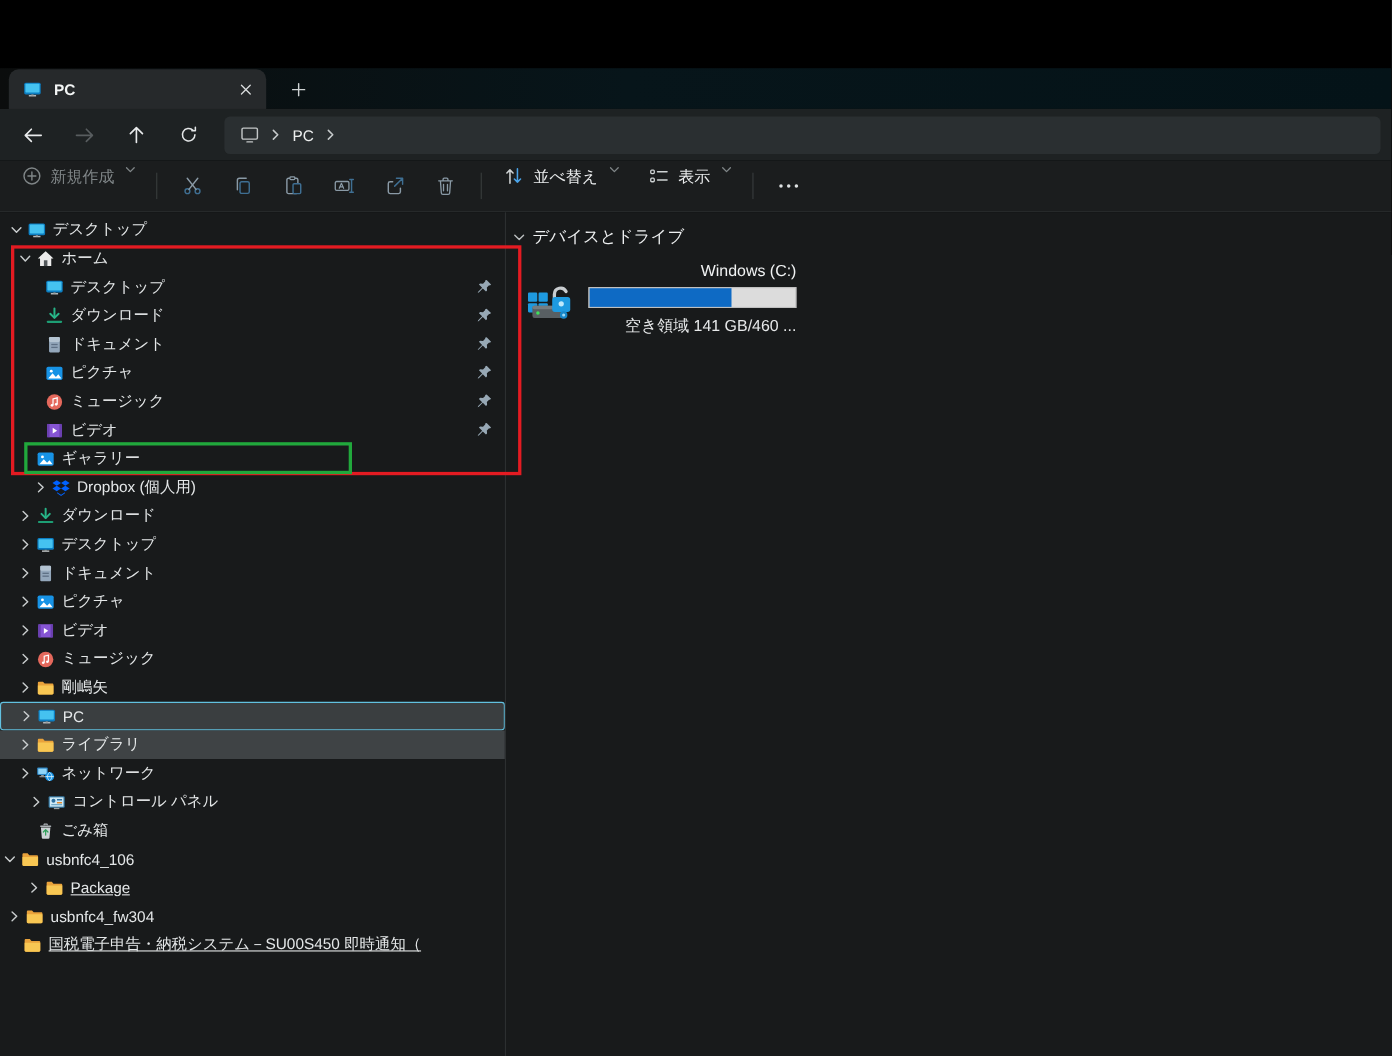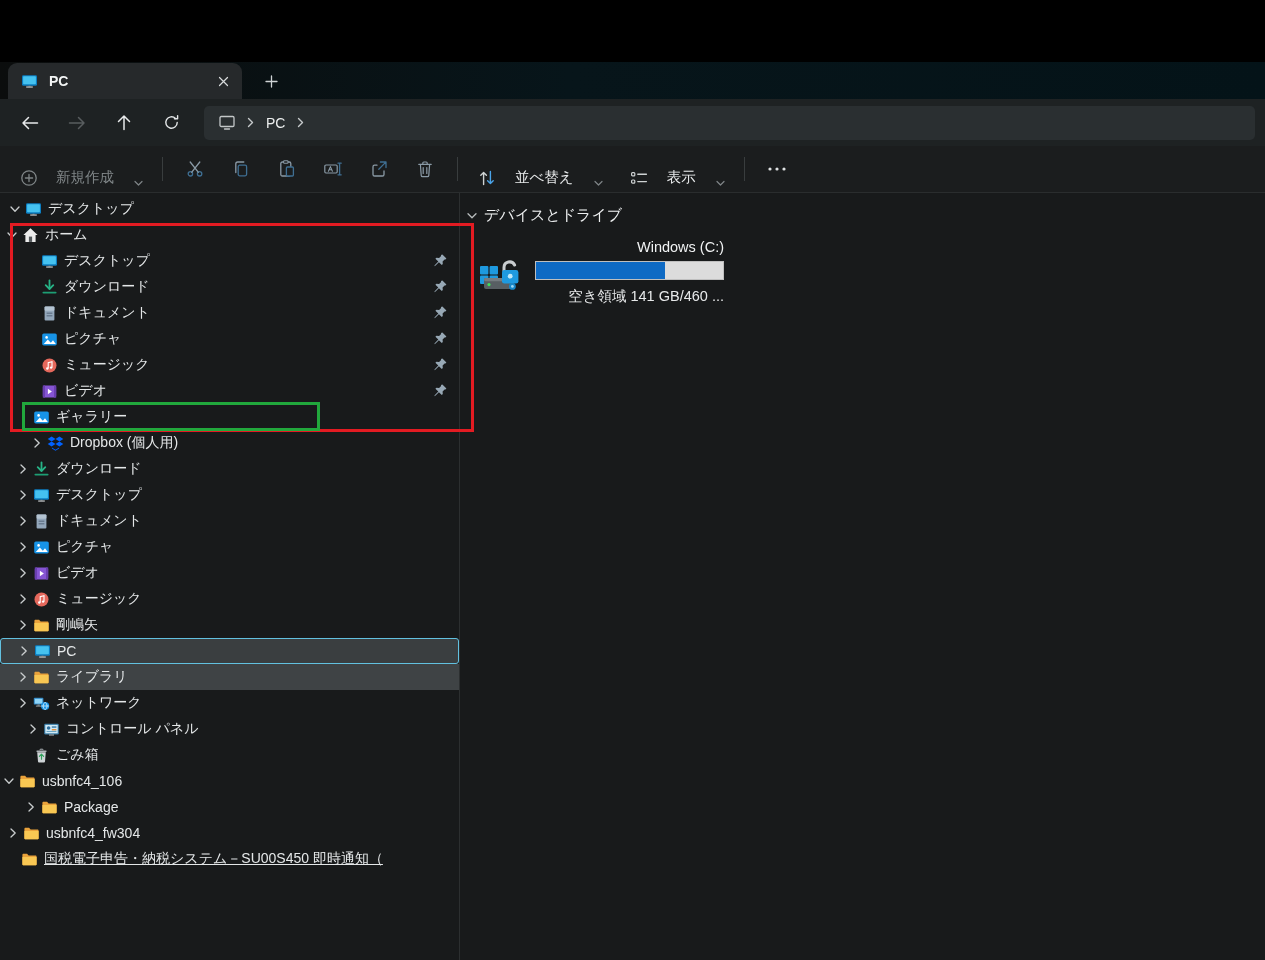--- a/index.html
+++ b/index.html
@@ -29,21 +29,21 @@
     border-radius:4px; margin-right:11px; }
   .addr-bar { flex:1; height:34px; background:#2a2f31; border-radius:5px;
     display:flex; align-items:center; padding:0 6px; margin-left:4px; }
   .addr-seg { display:flex; align-items:center; height:28px; padding:0 8px; border-radius:4px; }
   .crumb-label { font-size:14px; color:#eceeee; padding:0 9px; }
   .crumb-chev { display:flex; align-items:center; color:#c6cacb; padding:0 2px; }
 
   
   .toolbar { position:absolute; top:146px; left:0; right:0; height:47px; background:#1b1d1e;
     border-bottom:1px solid #2a2d2e; display:flex; align-items:center; padding:0 8px 0 10px; }
-  .tb-btn { display:flex; align-items:flex-end; gap:18px; height:36px; padding:0 10px; border-radius:4px; }
+  .tb-btn { display:flex; align-items:flex-start; gap:8px; height:36px; padding:0 10px; border-radius:4px; }
   .tb-label-disabled { font-size:14.5px; color:#7f8587; }
   .tb-label { font-size:14.5px; color:#e9ebec; }
   .tb-chev { display:flex; align-items:center; color:#7f8587; margin-left:2px; }
   .tb-divider { width:1px; height:24px; background:#393d3e; margin:0 9px; flex:none; }
   .tb-iconbtn { width:46px; height:36px; display:flex; align-items:center; justify-content:center; border-radius:4px; }
 
   
   .content { position:absolute; top:193px; left:0; right:0; bottom:0; background:#181a1b;text-align:right; }
   .v-divider { position:absolute; top:0; left:459px; width:1px; bottom:0; background:#2c2f30; }
   .sidebar { position:absolute; top:3px; left:0; width:459px; bottom:0; overflow:hidden; }
@@ -265,21 +265,21 @@
         <span class="ficon">
           <svg width="17" height="17" viewBox="0 0 17 17">
             <rect x="1" y="2.2" width="15" height="10.6" rx="1.4" fill="#0c7ec2"></rect>
             <rect x="2.1" y="3.2" width="12.8" height="8" rx="0.7" fill="#45c2f0"></rect>
             <rect x="5.2" y="13.4" width="6.6" height="1.3" fill="#b9bdbe"></rect>
             <rect x="7.5" y="12.8" width="2" height="1.2" fill="#8f9597"></rect>
           </svg>
         </span>
         <span class="lbl">デスクトップ</span>
       </div>
-      <div class="row" style="padding-left: 3px;">
+      <div class="row" style="padding-left: 14px;">
         <span class="chev">
           <svg width="12" height="10" viewBox="0 0 12 10">
             <path d="M2 3l4 4.2L10 3" stroke="currentColor" stroke-width="1.3" fill="none" stroke-linecap="round" stroke-linejoin="round"></path>
           </svg>
         </span>
         <span class="ficon">
           <svg width="17" height="17" viewBox="0 0 17 17">
             <path d="M8.5 1.3L1.4 7.9h2v7h10.2v-7h2z" fill="#ececec"></path>
             <rect x="6.9" y="9.6" width="3.2" height="5.3" fill="#54595c"></rect>
           </svg>
@@ -610,21 +610,21 @@
           </svg>
         </span>
         <span class="ficon">
           <svg width="17" height="17" viewBox="0 0 17 17">
             <path d="M1.4 3.8c0-.6.5-1.1 1.1-1.1h3.6l1.5 1.7h6.9c.6 0 1.1.5 1.1 1.1v7.7c0 .6-.5 1.1-1.1 1.1H2.5c-.6 0-1.1-.5-1.1-1.1z" fill="#e9a23b"></path>
             <path d="M1.4 6.1h14.2v7.1c0 .6-.5 1.1-1.1 1.1H2.5c-.6 0-1.1-.5-1.1-1.1z" fill="#f8c753"></path>
           </svg>
         </span>
         <span class="lbl">usbnfc4_106</span>
       </div>
-      <div class="row" style="padding-left: 22px;">
+      <div class="row" style="padding-left: 22px; text-decoration: underline;">
         <span class="chev">
           <svg width="10" height="12" viewBox="0 0 10 12">
             <path d="M3 2l4.2 4L3 10" stroke="currentColor" stroke-width="1.3" fill="none" stroke-linecap="round" stroke-linejoin="round"></path>
           </svg>
         </span>
         <span class="ficon">
           <svg width="17" height="17" viewBox="0 0 17 17">
             <path d="M1.4 3.8c0-.6.5-1.1 1.1-1.1h3.6l1.5 1.7h6.9c.6 0 1.1.5 1.1 1.1v7.7c0 .6-.5 1.1-1.1 1.1H2.5c-.6 0-1.1-.5-1.1-1.1z" fill="#e9a23b"></path>
             <path d="M1.4 6.1h14.2v7.1c0 .6-.5 1.1-1.1 1.1H2.5c-.6 0-1.1-.5-1.1-1.1z" fill="#f8c753"></path>
           </svg>

